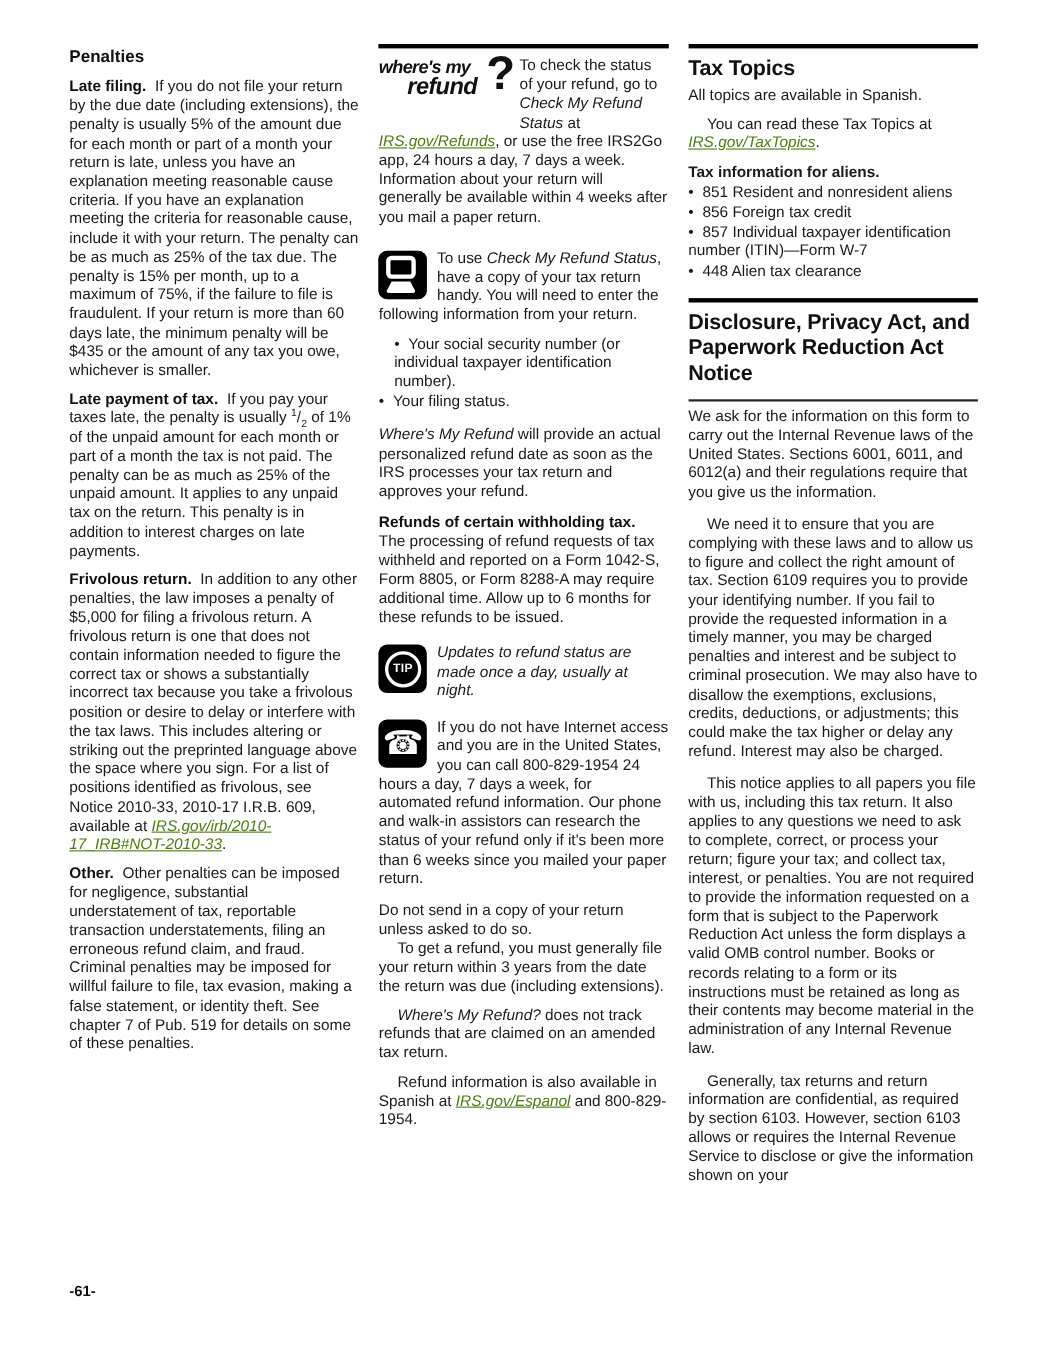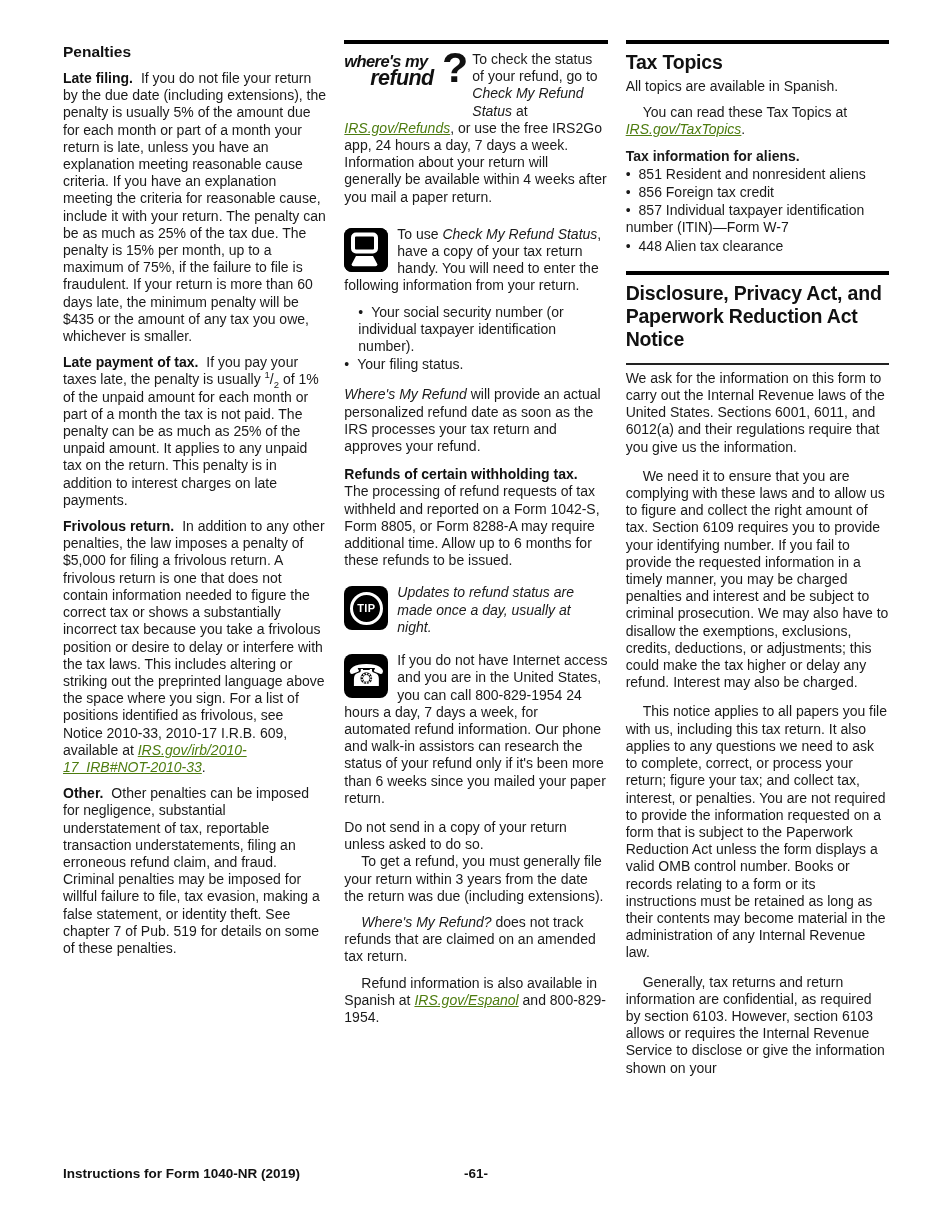--- a/index.html
+++ b/index.html
@@ -214,17 +214,16 @@
 
         <p class="para first">We ask for the information on this form to carry out the Internal Revenue laws of the United States. Sections 6001, 6011, and 6012(a) and their regulations require that you give us the information.</p>
         <p class="para indent" style="margin-top:12px;">We need it to ensure that you are complying with these laws and to allow us to figure and collect the right amount of tax. Section 6109 requires you to provide your identifying number. If you fail to provide the requested information in a timely manner, you may be charged penalties and interest and be subject to criminal prosecution. We may also have to disallow the exemptions, exclusions, credits, deductions, or adjustments; this could make the tax higher or delay any refund. Interest may also be charged.</p>
         <p class="para indent" style="margin-top:12px;">This notice applies to all papers you file with us, including this tax return. It also applies to any questions we need to ask to complete, correct, or process your return; figure your tax; and collect tax, interest, or penalties. You are not required to provide the information requested on a form that is subject to the Paperwork Reduction Act unless the form displays a valid OMB control number. Books or records relating to a form or its instructions must be retained as long as their contents may become material in the administration of any Internal Revenue law.</p>
         <p class="para indent" style="margin-top:12px;">Generally, tax returns and return information are confidential, as required by section 6103. However, section 6103 allows or requires the Internal Revenue Service to disclose or give the information shown on your</p>
       </div>
     </div>
   </div>
 
   <div class="footer">
-    <span class="footer-left">Instructions for Form 1040-NR (2019)</span>
     <span class="footer-center">-61-</span>
     <span class="footer-right"></span>
   </div>
 </div>
 
 </body></html>

